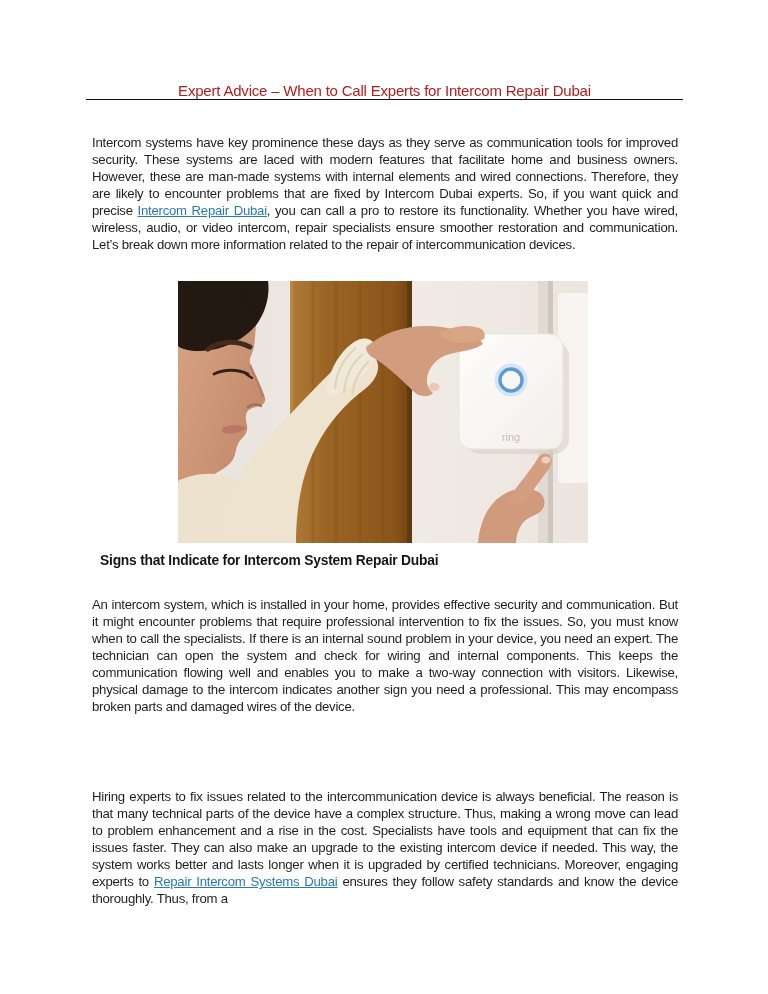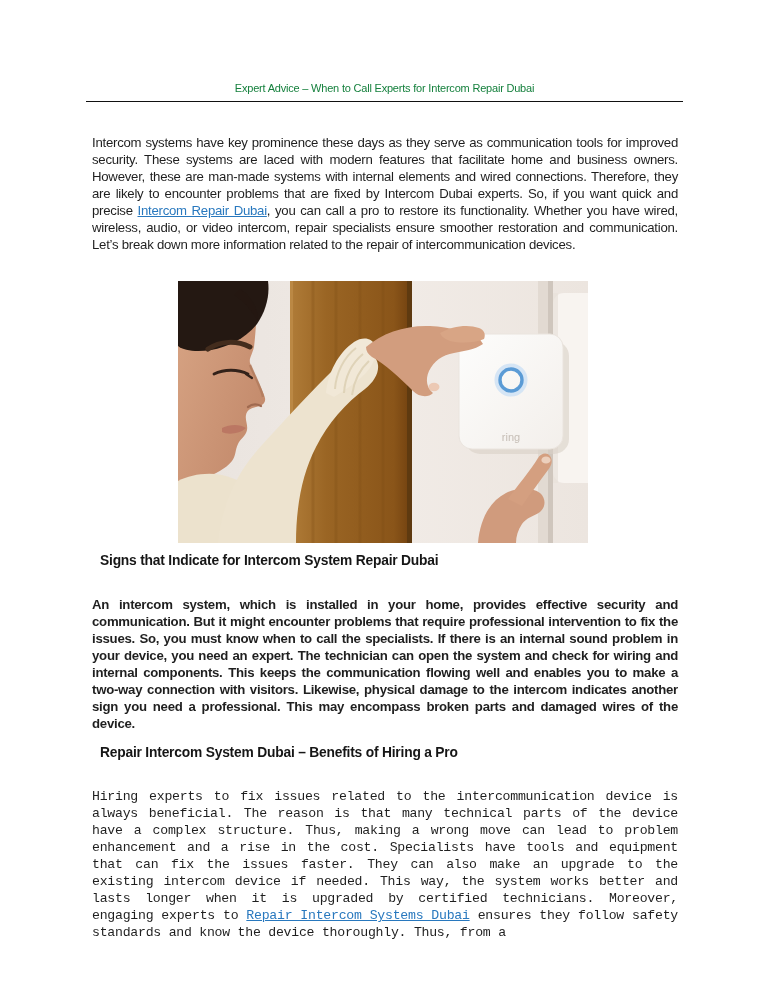--- a/index.html
+++ b/index.html
@@ -2,37 +2,37 @@
 <html><head>
 <meta charset="utf-8">
 <style>
   html,body { margin:0; padding:0; background:#ffffff; }
   .page {
     position:relative; width:768px; height:994px; background:#ffffff;
     font-family:"Liberation Sans", sans-serif; color:#1c1c1c; overflow:hidden;
   }
   .doc-title {
     position:absolute; left:86px; top:82px; width:597px;
-    font-size:11px; letter-spacing:-0.2px; color:#15803d; text-align:center;
-    padding-bottom:7px; border-bottom:1.7px solid #111111;
+    font-size:15px; letter-spacing:-0.2px; color:#b91c1c; text-align:center;
+    border-bottom:1.7px solid #111111;
   }
   .para {
     position:absolute; left:92px; width:586px;
     font-size:13.2px; letter-spacing:-0.25px; line-height:17px;
     text-align:justify; color:#1f1f1f;
   }
   .heading {
     position:absolute; left:100px; width:586px;
     font-size:13.8px; font-weight:bold; letter-spacing:-0.2px; color:#161616;
   }
   #para1 { top:121px; }
   #heading1 { top:553px; }
-  #para2 { top:583px;font-weight:bold; }
+  #para2 { top:583px; }
   #heading2 { top:745px; }
-  #para3 { top:775px;font-family:Liberation Mono, monospace; }
+  #para3 { top:775px; }
   a.doclink { color:#2878be; text-decoration:underline; cursor:pointer; }
   .photo {
     position:absolute; left:178px; top:281px; width:410px; height:262px;
   }
   .photo svg { display:block; }
 </style>
 </head>
 <body>
 
 <div class="page">
@@ -127,17 +127,16 @@
         <path d="M330,218 C340,204 352,190 360,177 C363,172 369,171 372,175 C375,179 374,184 370,189 C362,200 352,213 344,225 Z" fill="#d49f80"></path>
         <ellipse cx="368" cy="179" rx="4.6" ry="3.6" fill="#ecd0bd"></ellipse>
       </g>
     </svg>
   </div>
 
   <div class="heading" id="heading1">Signs that Indicate for Intercom System Repair Dubai</div>
 
   <p class="para" id="para2">An intercom system, which is installed in your home, provides effective security and communication. But it might encounter problems that require professional intervention to fix the issues. So, you must know when to call the specialists. If there is an internal sound problem in your device, you need an expert. The technician can open the system and check for wiring and internal components. This keeps the communication flowing well and enables you to make a two-way connection with visitors. Likewise, physical damage to the intercom indicates another sign you need a professional. This may encompass broken parts and damaged wires of the device.</p>
 
-  <div class="heading" id="heading2">Repair Intercom System Dubai – Benefits of Hiring a Pro</div>
 
   <p class="para" id="para3"><span>Hiring experts to fix issues related to the intercommunication device is always beneficial. The reason is that many technical parts of the device have a complex structure. Thus, making a wrong move can lead to problem enhancement and a rise in the cost. Specialists have tools and equipment that can fix the issues faster. They can also make an upgrade to the existing intercom device if needed. This way, the system works better and lasts longer when it is upgraded by certified technicians. Moreover, engaging experts to </span><a class="doclink">Repair Intercom Systems Dubai</a><span> ensures they follow safety standards and know the device thoroughly. Thus, from a</span></p>
 
 </div>
 
 </body></html>

